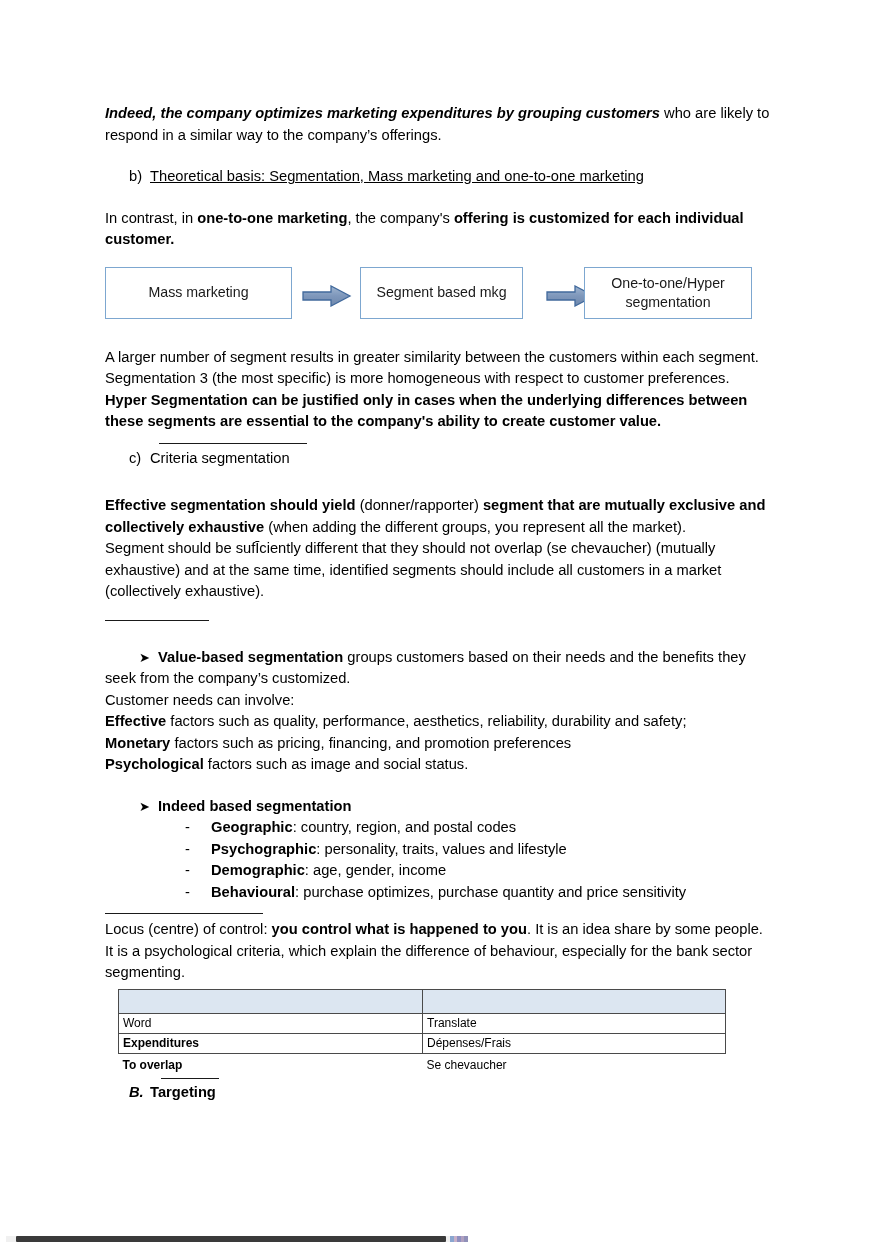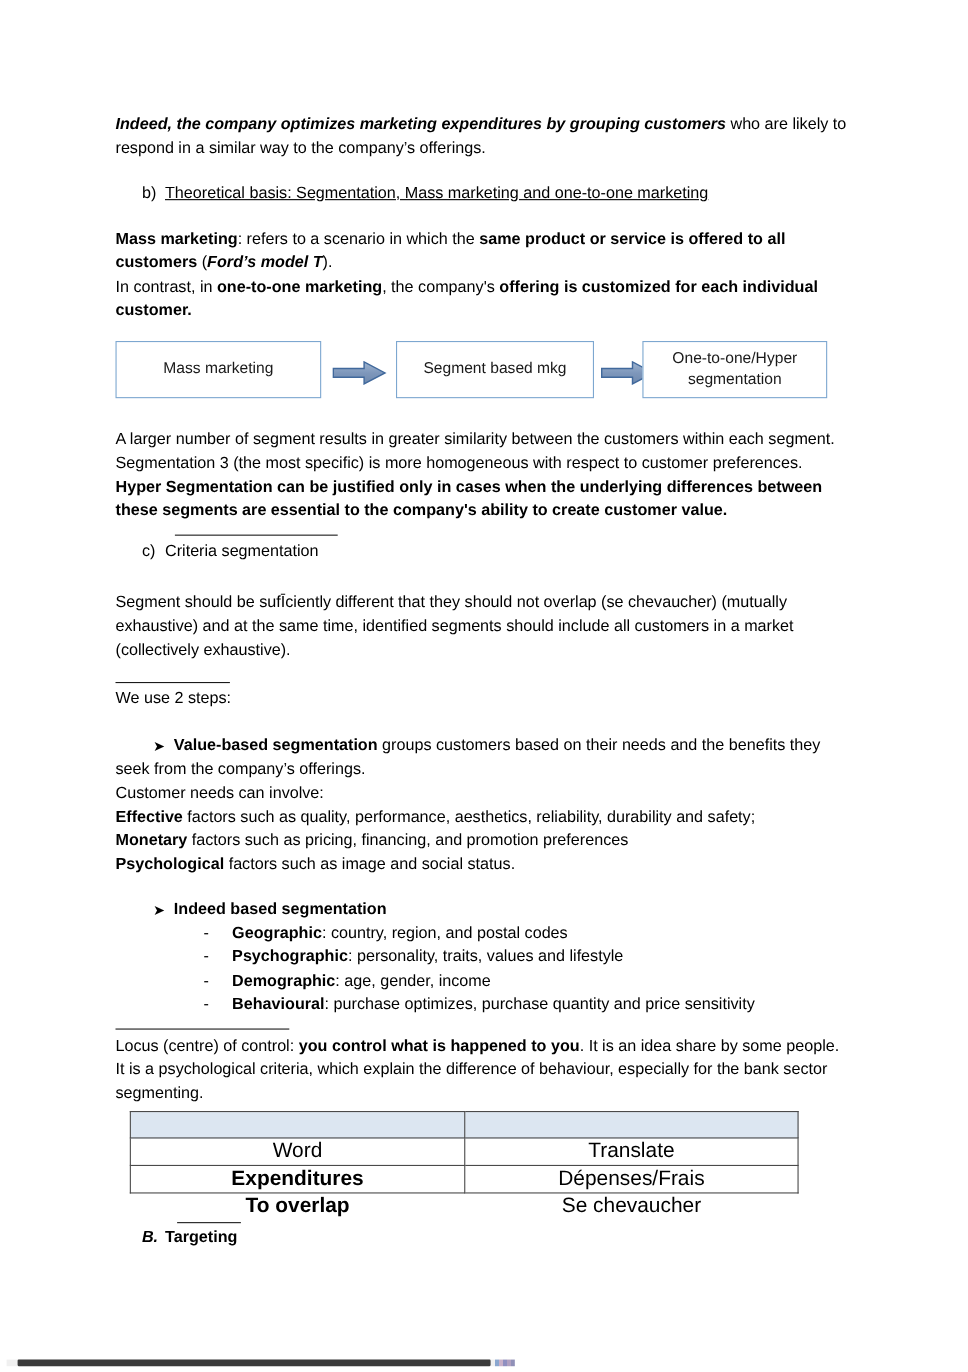--- a/index.html
+++ b/index.html
@@ -79,21 +79,21 @@
     display: flex;
     align-items: center;
     justify-content: center;
     text-align: center;
     font-size: 14.2px;
     line-height: 19px;
     box-sizing: border-box;
     color: #1a1a1a;
   }
   .dbox-1 { left: 0px;   width: 187px; }
-  .dbox-2 { left: 255px; width: 180px; }
+  .dbox-2 { left: 255px; width: 163px; }
   .dbox-3 { left: 479px; width: 168px; }
   .arrow {
     position: absolute;
     top: 18px;
   }
   .arrow-1 { left: 197px; }
   .arrow-2 { left: 441px; }
 
   
   .bullet-row {
@@ -128,23 +128,22 @@
   
   table.wordtable {
     border-collapse: collapse;
     width: 607px;
     margin: 0;
     table-layout: fixed;
   }
   table.wordtable td {
     border: 1.1px solid #4a4a4a;
     height: 20px;
-    text-align: center;
     vertical-align: middle;
-    font-size: 19px;
+    font-size: 12px;
     padding: 1px 4px;
     box-sizing: border-box;
   }
   table.wordtable td.head-blank {
     background: #dce6f1;
     height: 24px;
   }
   table.wordtable tr.noborder td {
     border: none;
     height: 23px;
@@ -190,21 +189,20 @@
 
     <div class="spacer-md"></div>
 
     <div class="listitem">
       <span class="marker">b)</span>
       <span class="underline-text">Theoretical basis: Segmentation, Mass marketing and one-to-one marketing</span>
     </div>
 
     <div class="spacer-md"></div>
 
-    <p class="para"><span class="b">Mass marketing</span><span>: refers to a scenario in which the </span><span class="b">same product or service is offered to all customers</span><span> (</span><span class="bi">Ford’s model T</span><span>).</span></p>
 
     <p class="para"><span>In contrast, in </span><span class="b">one-to-one marketing</span><span>, the company's </span><span class="b">offering is customized for each individual customer.</span></p>
 
     <div style="height:16px"></div>
 
     <div class="diagram">
       <div class="dbox dbox-1">
           <span>Mass marketing</span>
         </div>
 
@@ -252,34 +250,34 @@
 
     <div class="minirule" style="width:148px; margin-left:54px; margin-bottom:4px;"></div>
 
     <div class="listitem">
       <span class="marker">c)</span>
       <span>Criteria segmentation</span>
     </div>
 
     <div class="spacer-lg"></div>
 
+    <p class="para"><span class="b">Effective segmentation should yield</span><span> (donner/rapporter) </span><span class="b">segment that are mutually exclusive and collectively exhaustive</span><span> (when adding the different groups, you represent all the market).</span></p>
     <p class="para">Segment should be sufĪciently different that they should not overlap (se chevaucher) (mutually exhaustive) and at the same time, identified segments should include all customers in a market (collectively exhaustive).</p>
 
     <div style="height:17px"></div>
 
     <div class="minirule" style="width:104px; margin-left:0px; margin-bottom:4px;"></div>
-    <p class="para">We use 2 steps:</p>
 
     <div style="height:22px"></div>
 
     <div class="bullet-row">
       <span class="bmarker">➤</span>
       <span class="bullet-body"><span class="b">Value-based segmentation</span><span> groups customers based on their needs and the benefits they</span></span>
     </div>
-    <p class="para right-shift">seek from the company’s offerings.</p>
+    <p class="para right-shift">seek from the company’s customized.</p>
 
     <p class="para indent-53">Customer needs can involve:</p>
 
     <p class="para indent-53"><span class="b">Effective</span><span> factors such as </span><span class="i">quality, performance, aesthetics, reliability, durability and safety</span><span>;</span></p>
 
     <p class="para indent-53"><span class="b">Monetary</span><span> factors such as </span><span class="i">pricing, financing, and promotion preferences</span><span></span></p>
 
     <p class="para indent-53"><span class="b">Psychological</span><span> factors such </span><span class="i">as image and social status</span><span>.</span></p>
 
     <div style="height:20px"></div>

